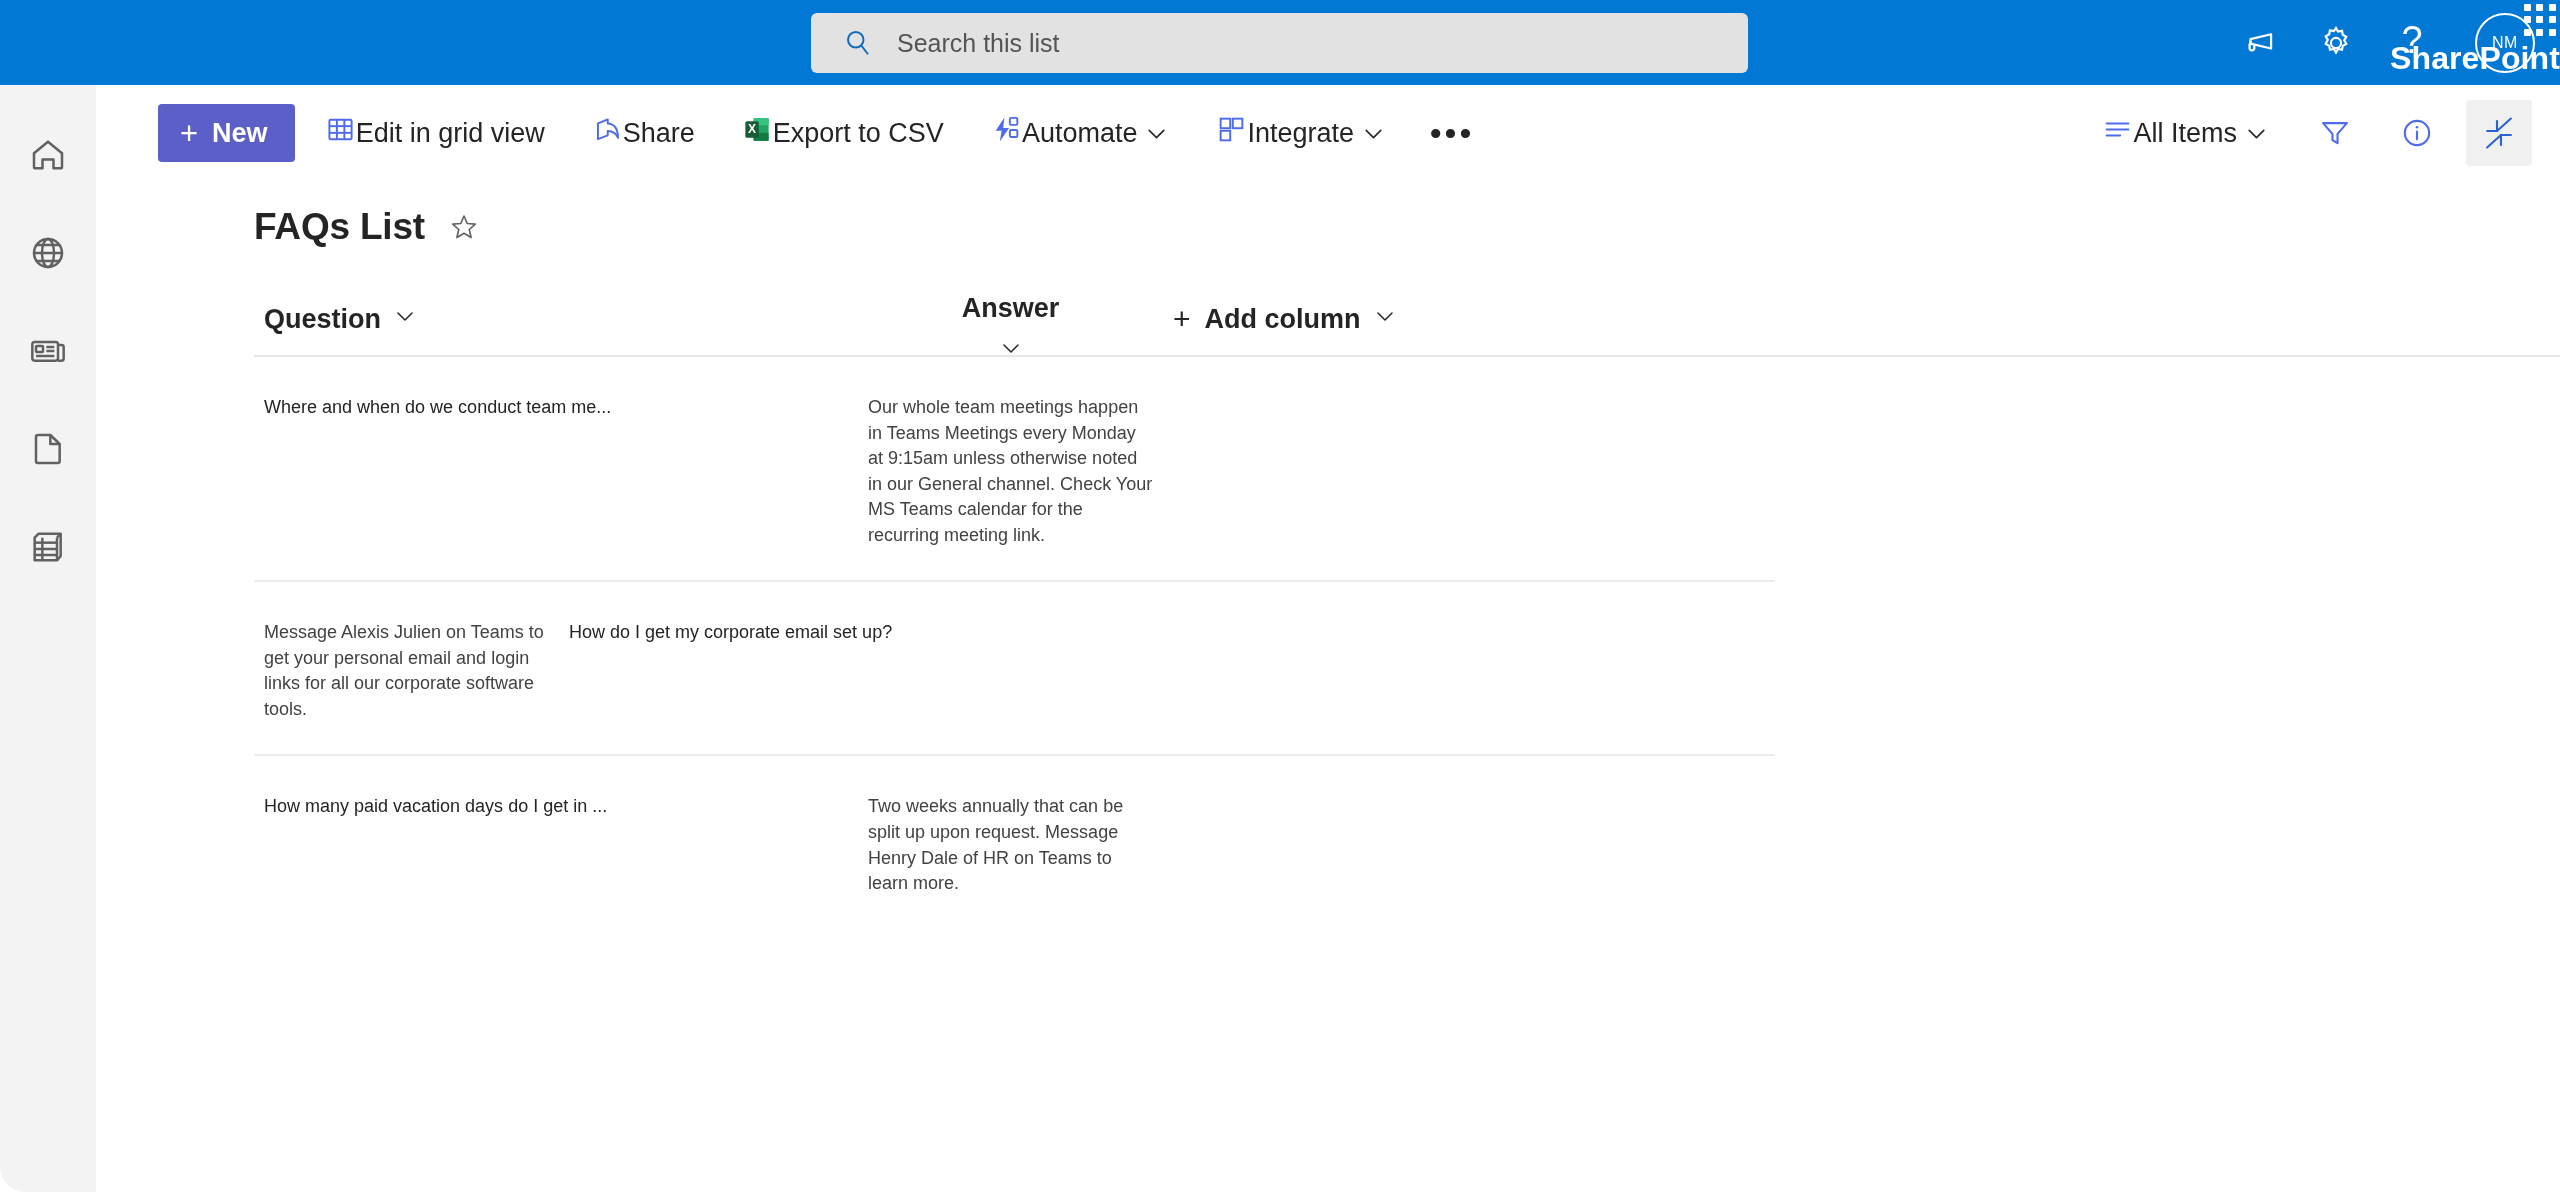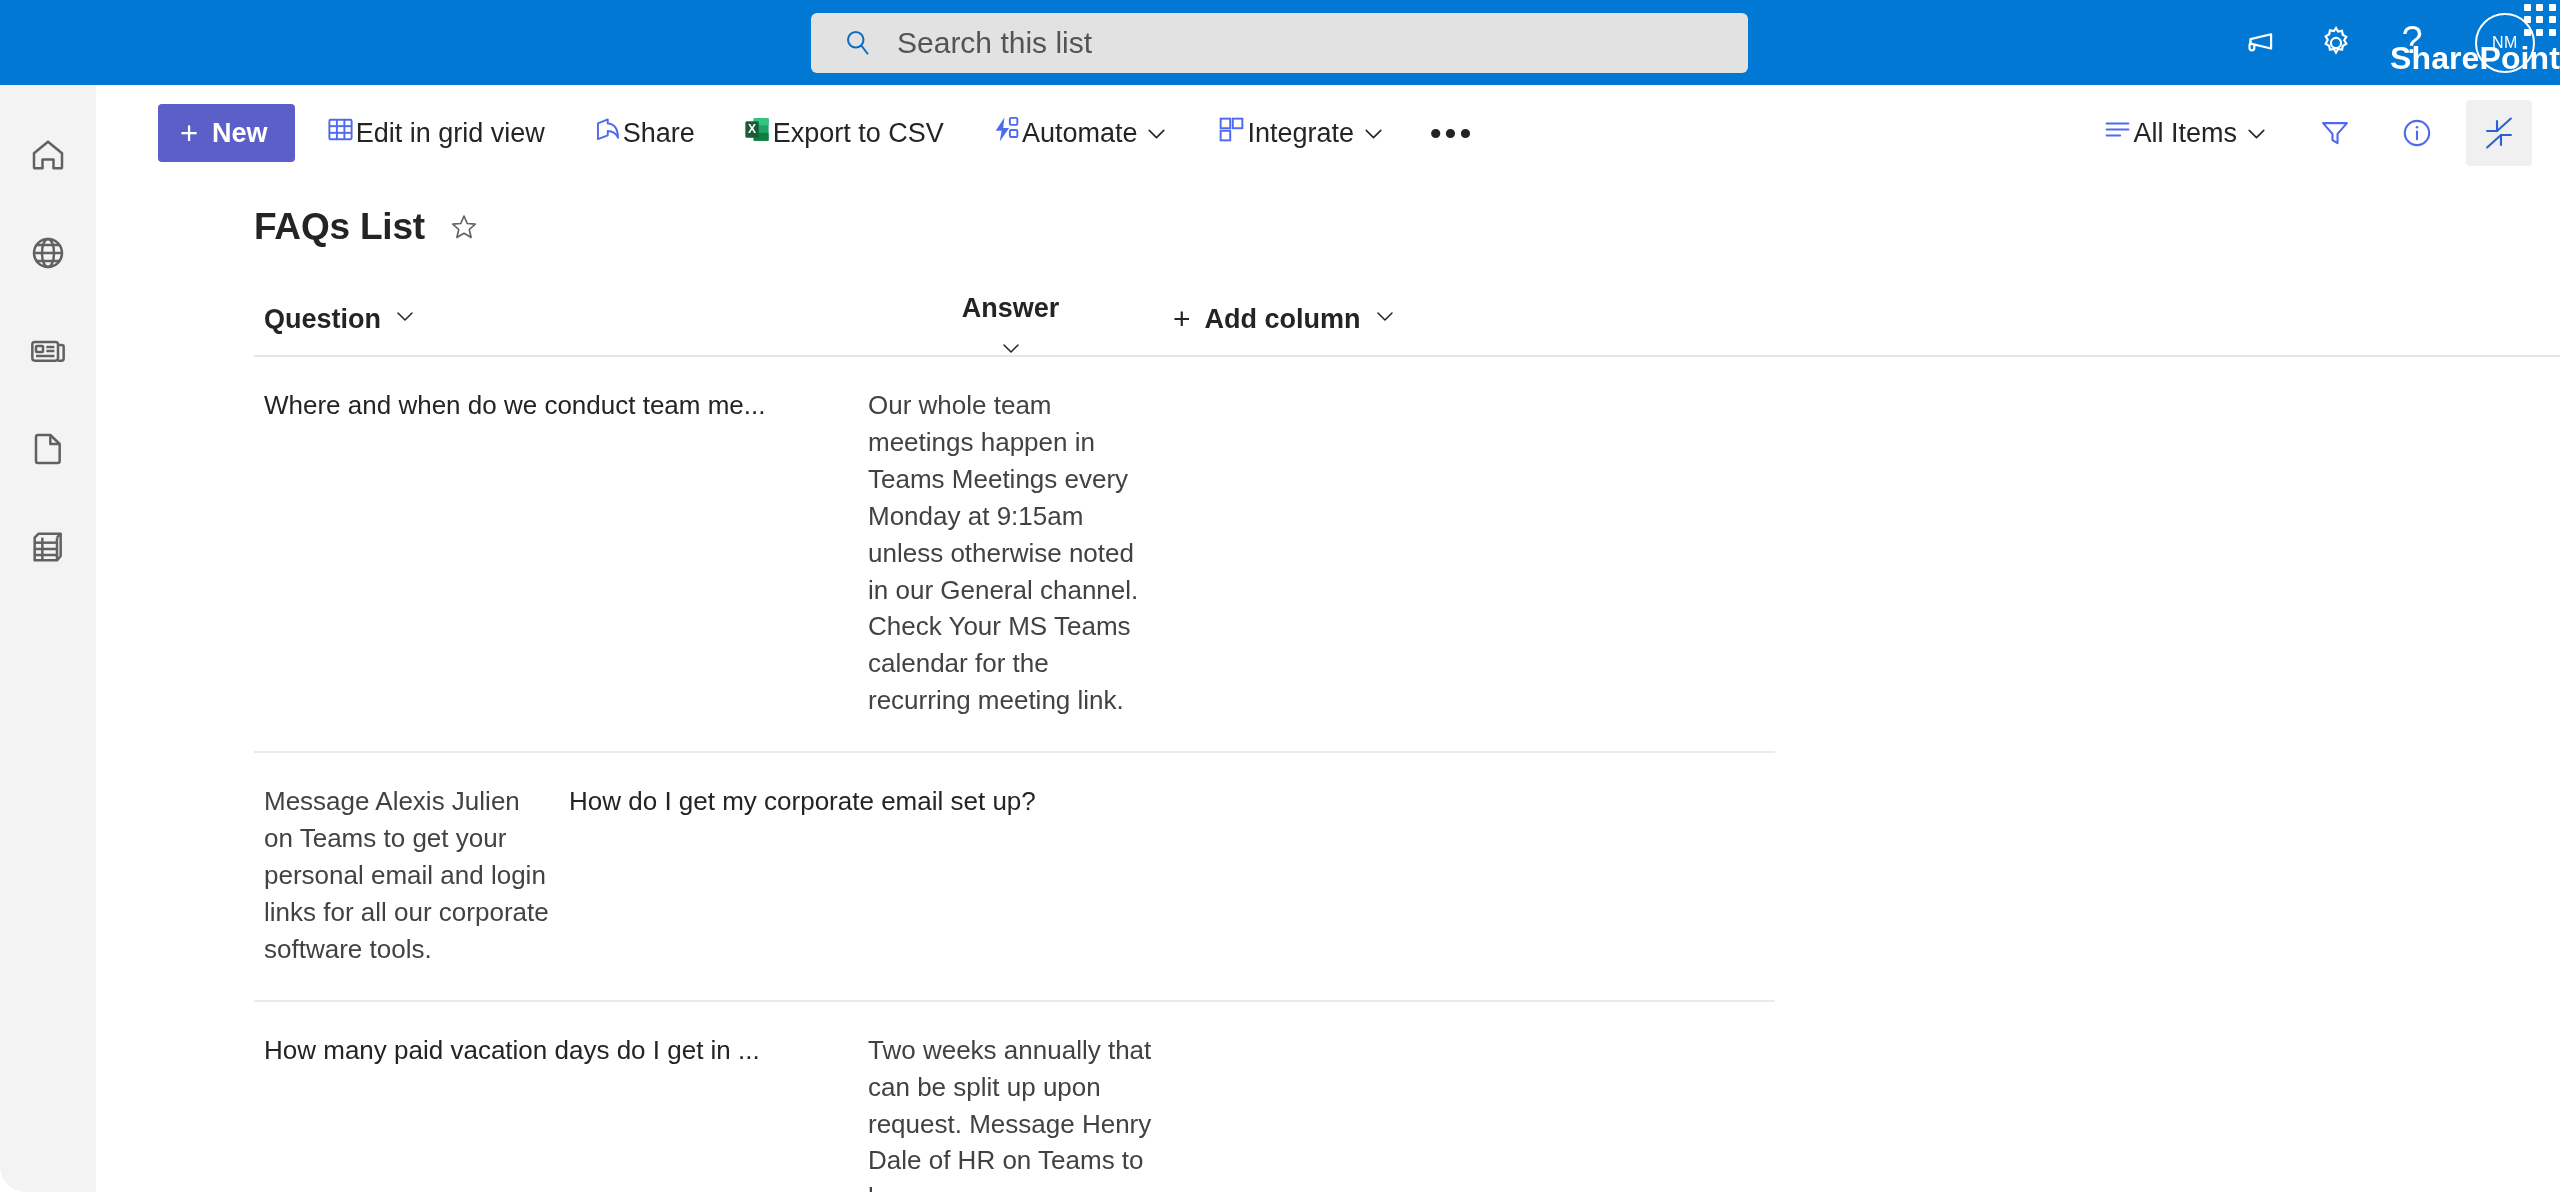--- a/index.html
+++ b/index.html
@@ -32,21 +32,21 @@
   .suite-search {
     position: absolute; left: 811px; top: 13px;
     width: 937px; height: 60px;
     background: #e2e2e2; border-radius: 6px;
     display: flex; align-items: center; border: none; cursor: text;
   }
   .suite-search .mag { margin-left: 32px; margin-right: 24px; flex: none; display:flex; }
   .suite-search input {
     flex: 1; border: none; outline: none; background: transparent;
     font-family: "Liberation Sans", sans-serif;
-    font-size: 30px; color: #424242; padding-right: 20px;
+    font-size: 25px; color: #424242; padding-right: 20px;
   }
   .suite-search input::placeholder { color: #545454; }
   .suite-right {
     position: absolute; right: 0; top: 0; height: 85px;
     display: flex; align-items: center; gap: 0;
   }
   .sh-btn {
     width: 76px; height: 85px;
     display: flex; align-items: center; justify-content: center;
     cursor: pointer;
@@ -140,22 +140,22 @@
   }
   .col-q { width: 604px; }
   .col-a { width: 305px; flex-direction: column; }
   .col-add { font-weight: 700; }
   .col-add .addplus { font-size: 30px; font-weight: 400; margin-right: 2px; }
   .thead-rule { height: 2px; background: #e6e6e6; width: 2339px; }
 
   .row { display: flex; position: relative; }
   .row-rule { position:absolute; left: 0; bottom: 0; height: 2px; background: #ebebeb; width: 1521px; }
   .cell {
-    padding: 30px 10px 34px 10px;
-    font-size: 26px; line-height: 1.42;
+    padding: 38px 10px 34px 10px;
+    font-size: 18px; line-height: 1.42;
     color: #424242;
   }
   .cell-q { width: 604px; color: #242424; white-space: nowrap; overflow: hidden; }
   .cell-a { width: 305px; }
 </style>
 </head>
 <body>
 
 <div class="app">
 

